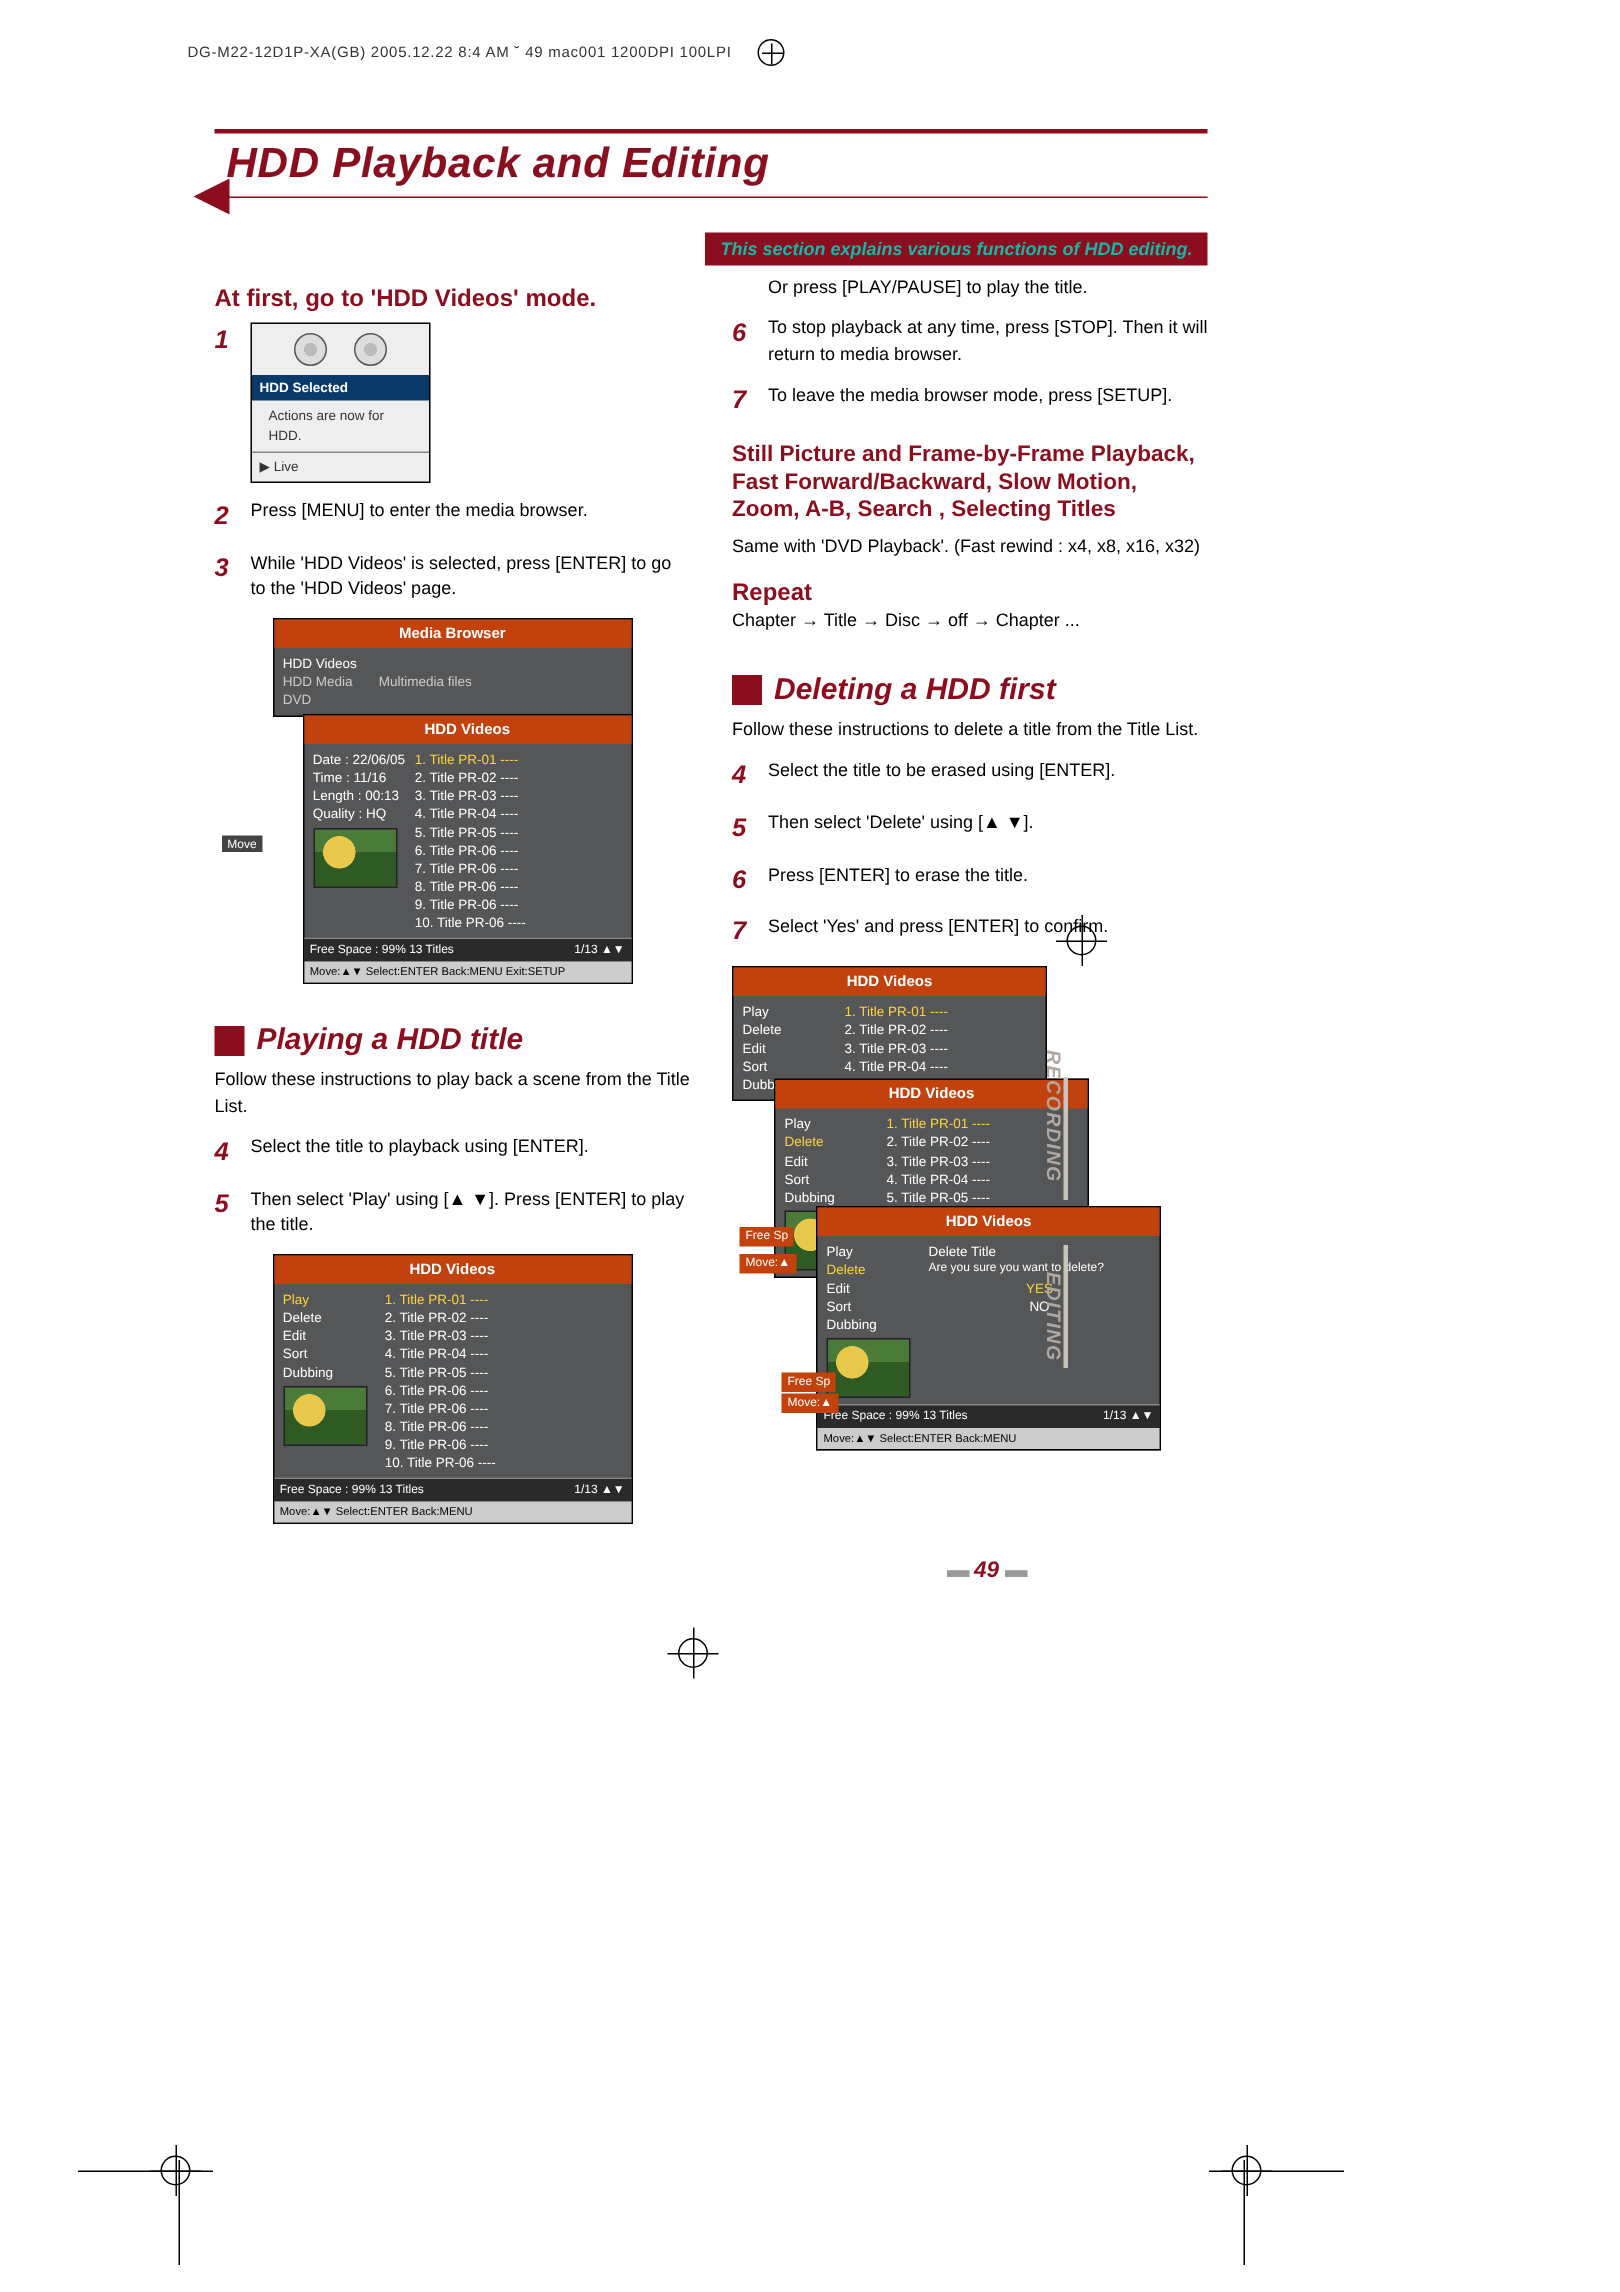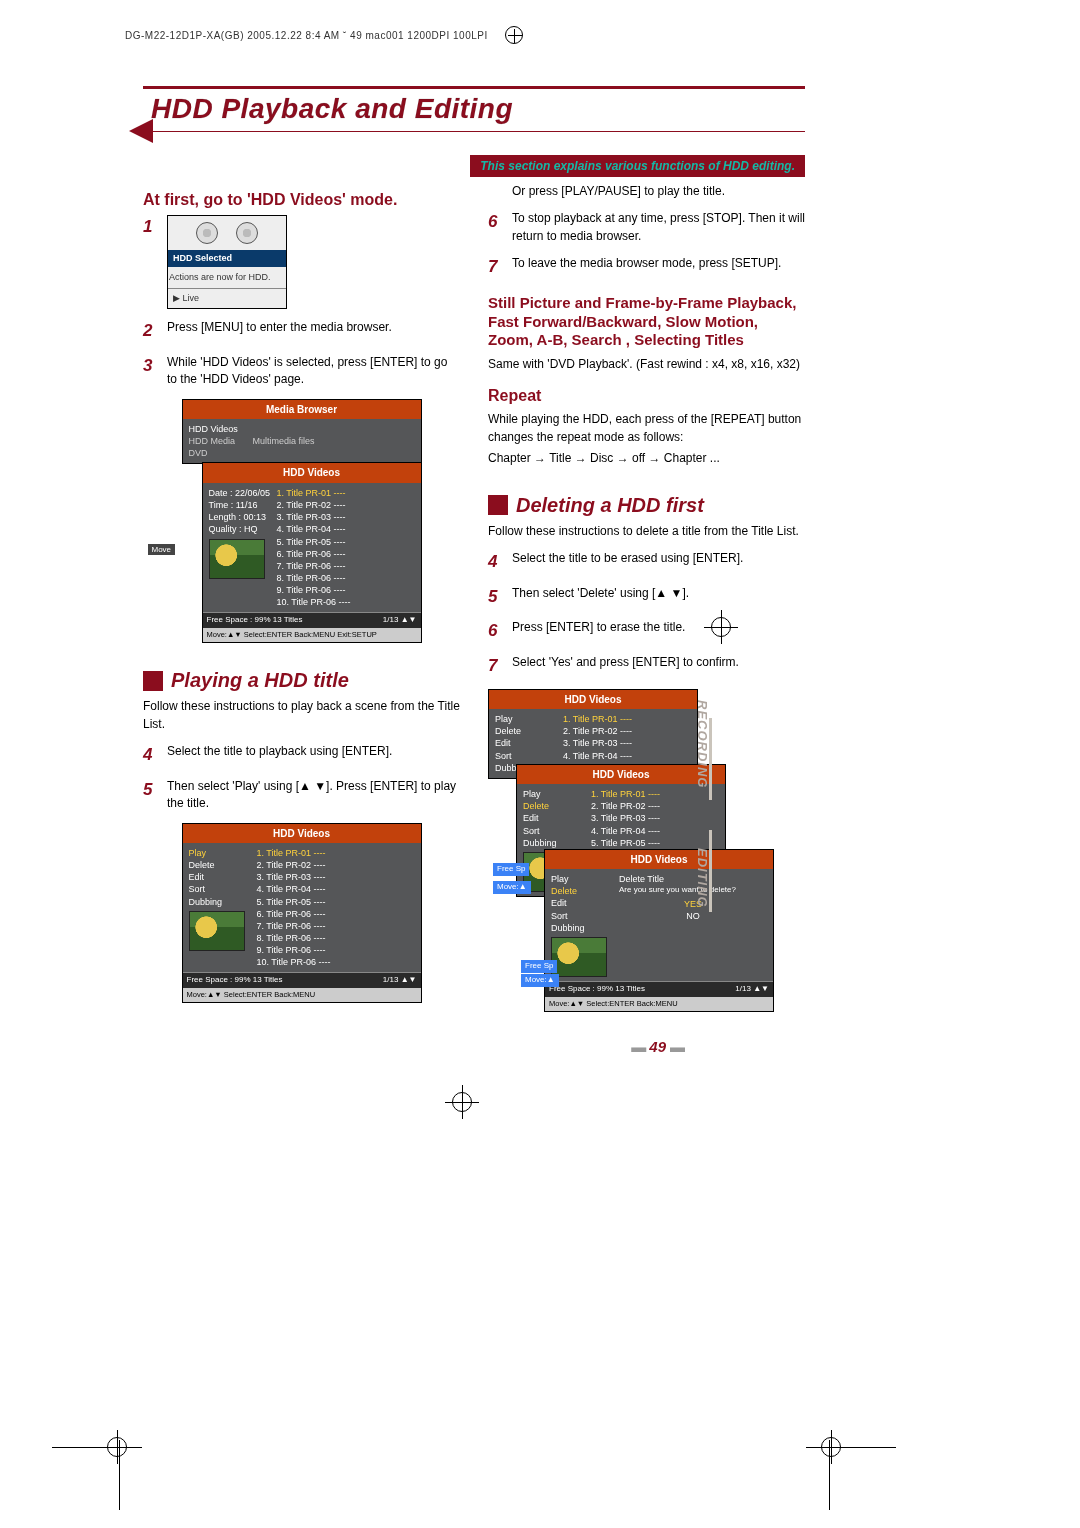--- a/index.html
+++ b/index.html
@@ -175,21 +175,21 @@
   .small-osd .top {
     padding:6px;
     text-align:center;
   }
   .small-osd .top .disc {
     width:22px;height:22px;border:1px solid #555;border-radius:50%;
     display:inline-block;vertical-align:middle;margin:0 8px;
     background:radial-gradient(circle,#bbb 0 30%,#ddd 31% 100%);
   }
   .small-osd .hdr2 { background:#0a3a6a;color:#fff;font-weight:bold;padding:2px 5px;font-size:9px; }
-  .small-osd .b2 { padding:4px 1px; color:#333; }
+  .small-osd .b2 { padding:4px 11px; color:#333; }
   .small-osd .live { border-top:1px solid #888;padding:3px 5px;color:#333; }
 
   .move-tag {
     font-size:8px;background:#444;color:#fff;padding:1px 4px;
     display:inline-block;transform:translateX(-4px);
   }
 
   .side-tabs {
     position:absolute;
     right:198px;
@@ -240,21 +240,21 @@
   }
   .page-num .dash { color:#999; font-style:normal; font-weight:normal; margin:0 4px; letter-spacing:-1px;}
 
   .cascade { position:relative; width:270px; height:330px; margin-top:6px; }
   .cascade .osd { position:absolute; width:210px; }
   .c1 { left:0; top:0; }
   .c2 { left:28px; top:75px; }
   .c3 { left:56px; top:160px; }
   .ytag {
     position:absolute;left:-24px;bottom:2px;
-    font-size:8px;background:#3b82f6;color:#fff;padding:1px 4px;
+    font-size:8px;background:#c2410c;color:#fff;padding:1px 4px;
   }
   .yesno { text-align:center; padding-top:2px;}
   .yesno .y { color:#ffd23c; display:block;}
   .yesno .n { color:#fff; display:block;}
 
   .right-edge-bars { position:absolute; right:196px; top:718px; }
   .reb { width:3px; height:82px; background:#cac4bb; margin-bottom:30px; }
 </style>
 </head>
 <body>
@@ -409,21 +409,20 @@
       </div>
       <div class="step">
         <div class="num">7</div>
         <div class="txt">To leave the media browser mode, press [SETUP].</div>
       </div>
 
       <div class="subhead" style="font-size:15px;line-height:1.25;">Still Picture and Frame-by-Frame Playback, Fast Forward/Backward, Slow Motion, Zoom, A-B, Search , Selecting Titles</div>
       <div class="para">Same with 'DVD Playback'. (Fast rewind : x4, x8, x16, x32)</div>
 
       <div class="subhead">Repeat</div>
-      <div class="para">While playing the HDD, each press of the [REPEAT] button changes the repeat mode as follows:</div>
       <div class="para" style="margin-top:-6px;">Chapter → Title → Disc → off → Chapter ...</div>
 
       <div class="sect-head">
         <div class="bar"></div>
         <div class="txt">Deleting a HDD first</div>
       </div>
       <div class="para">Follow these instructions to delete a title from the Title List.</div>
 
       <div class="step">
         <div class="num">4</div>

